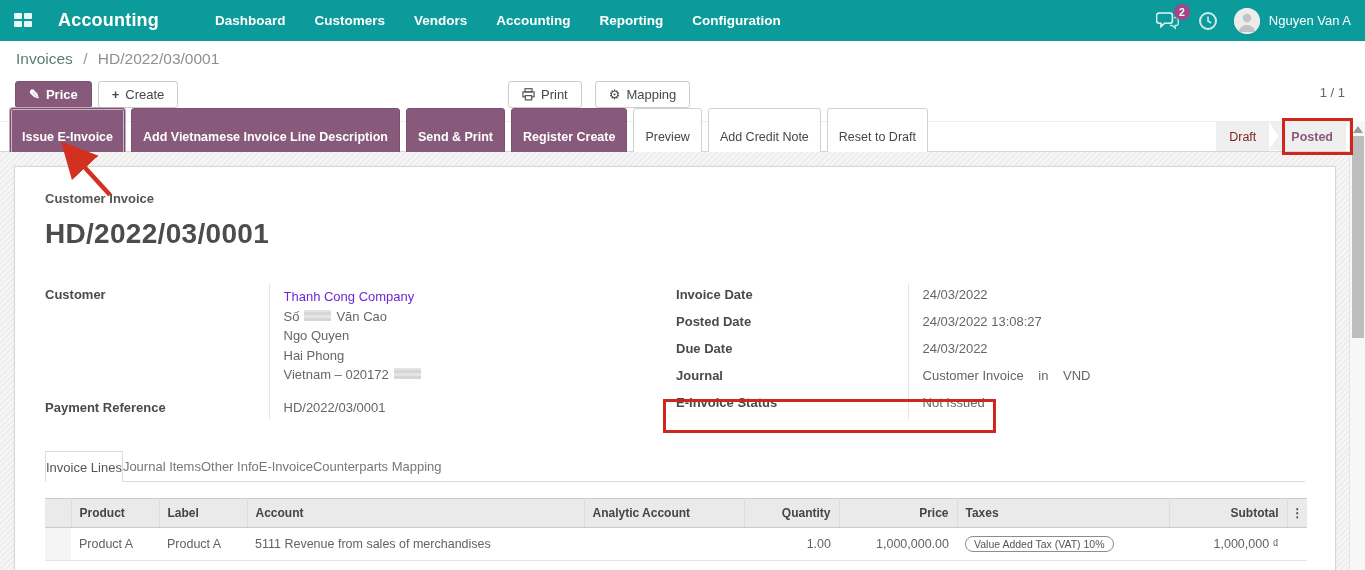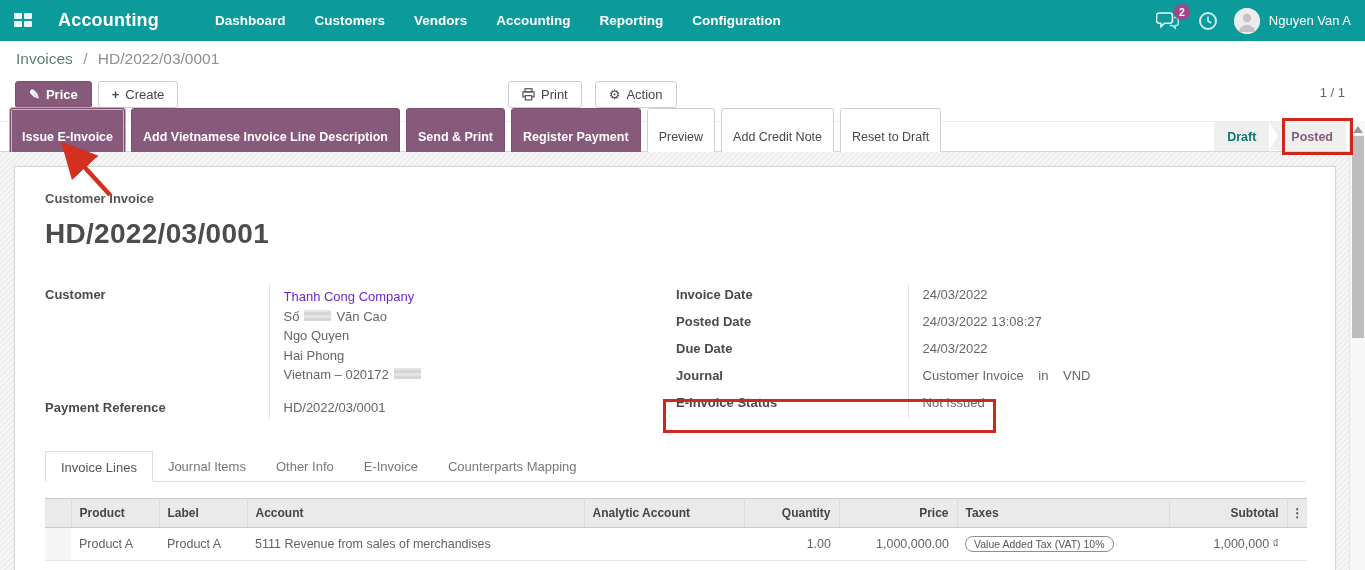--- a/index.html
+++ b/index.html
@@ -53,21 +53,21 @@
   .statusbar { position:absolute; left:0; top:121px; width:1350px; height:31px; background:#fff;
                border-top:1px solid #ececec; border-bottom:1px solid #d7d7d7;
                display:flex; align-items:center; gap:6px; padding:0 4px 0 10px; }
   .sb-btn { font-size:12.5px; padding:21px 11px; border-radius:3px; cursor:pointer;
             white-space:nowrap; font-family:"Liberation Sans", sans-serif; }
   .sb-purple { background:#875A7B; color:#fff; border:1px solid #7a5170; font-weight:700; }
   .sb-purple.focused { box-shadow:inset 0 0 0 1px rgba(255,255,255,.55), 0 0 0 1px #c5a7bc; }
   .sb-white { background:#fff; color:#474747; border:1px solid #d0d0d0; }
   .sb-states { margin-left:auto; display:flex; align-items:stretch; height:29px; }
   .st-seg { display:flex; align-items:center; padding:0 13px; font-size:12.5px; background:#efefef; }
-  .st-draft { color:#0f766e;font-weight:bold; }
+  .st-draft { color:#7f1d1d; }
   .st-chev { width:0; height:0; border-top:14.5px solid transparent;
              border-bottom:14.5px solid transparent; border-left:9px solid #fff;
              background:#efefef; }
   .st-posted { color:#875A7B; font-weight:700; }
 
   
   .content { position:absolute; left:0; top:152px; width:1365px; height:418px;
              background:#efeded;
              background-image:repeating-linear-gradient(135deg, rgba(255,255,255,.5) 0 2px, rgba(0,0,0,0) 2px 4px); }
   .sheet { position:absolute; left:14px; top:14px; width:1322px; height:420px;
@@ -90,21 +90,21 @@
   .customer-link { color:#6d28d9; cursor:pointer; line-height:19.5px; }
   .addr-line { line-height:19.5px; }
   .redacted { display:inline-block; width:27px; height:11px; background:#dedede;
               margin:0 5px; vertical-align:baseline;
               background-image:repeating-linear-gradient(0deg,#d6d6d6 0 3px,#e4e4e4 3px 6px); }
   .pad-bottom { padding-bottom:12px; }
   .journal-part { margin-right:11px; }
 
   
   .tabs { margin-top:32px; border-bottom:1px solid #dcdcdc; display:flex; height:31px; }
-  .tab { font-size:13px; color:#777; padding:8px 15px; cursor:pointer; }
+  .tab { font-size:13px; color:#777; padding:8px 0; cursor:pointer; }
   .tab.active { background:#fff; border:1px solid #dcdcdc; border-bottom:1px solid #fff;
                 margin-bottom:-1px; color:#555; }
 
   
   table.lines { border-collapse:collapse; width:1262px; margin-top:16px; table-layout:fixed; }
   table.lines th { background:#eaeaea; font-size:12px; font-weight:700; color:#454545;
                    padding:7px 8px; text-align:left; border-top:1px solid #cacaca;
                    border-bottom:1px solid #cacaca; border-right:1px solid #dcdcdc; }
   table.lines th:last-child { border-right:none; }
   table.lines td { font-size:12.5px; color:#636363; padding:8px 8px;
@@ -195,39 +195,39 @@
     <button class="btn btn-white">
       <svg width="13" height="13" viewBox="0 0 14 14">
         <rect x="3.2" y="0.8" width="7.6" height="3.4" fill="none" stroke="#555" stroke-width="1.3"></rect>
         <rect x="1" y="4.2" width="12" height="5.4" fill="none" stroke="#555" stroke-width="1.3"></rect>
         <rect x="3.6" y="8.2" width="6.8" height="4.6" fill="#fff" stroke="#555" stroke-width="1.3"></rect>
       </svg>
       <span>Print</span>
     </button>
     <button class="btn btn-white">
       <span class="icon-small">⚙</span>
-      <span>Action</span>
+      <span>Mapping</span>
     </button>
   </div>
   <div class="cp-right">
     <span class="pager-text">1 / 1</span>
     <span class="pg-btn pg-prev">
         <i></i>
       </span>
     <span class="pg-btn pg-next">
         <i></i>
       </span>
   </div>
 </div>
 
 <div class="statusbar">
   <button class="sb-btn sb-purple focused">Issue E-Invoice</button>
   <button class="sb-btn sb-purple">Add Vietnamese Invoice Line Description</button>
   <button class="sb-btn sb-purple">Send &amp; Print</button>
-  <button class="sb-btn sb-purple">Register Payment</button>
+  <button class="sb-btn sb-purple">Register Create</button>
   <button class="sb-btn sb-white">Preview</button>
   <button class="sb-btn sb-white">Add Credit Note</button>
   <button class="sb-btn sb-white">Reset to Draft</button>
   <div class="sb-states">
     <span class="st-seg st-draft">Draft</span>
     <span class="st-chev"></span>
     <span class="st-seg st-posted">Posted</span>
   </div>
 </div>
 

